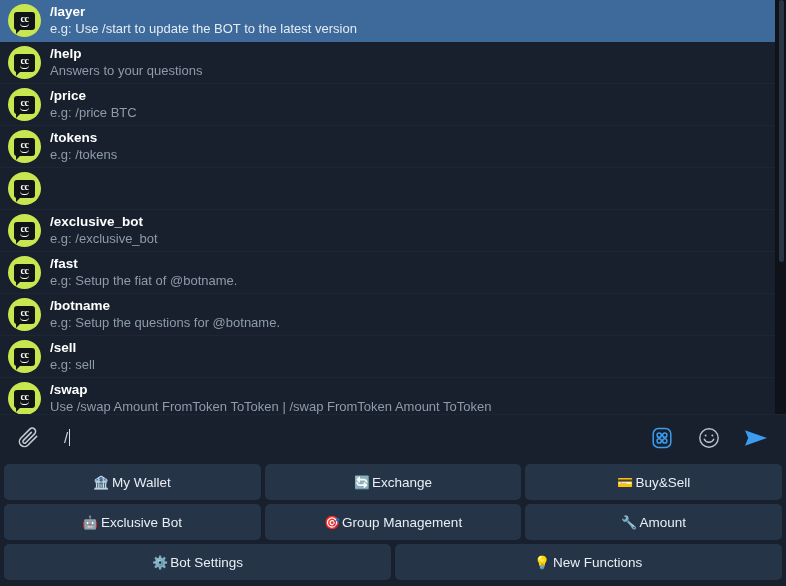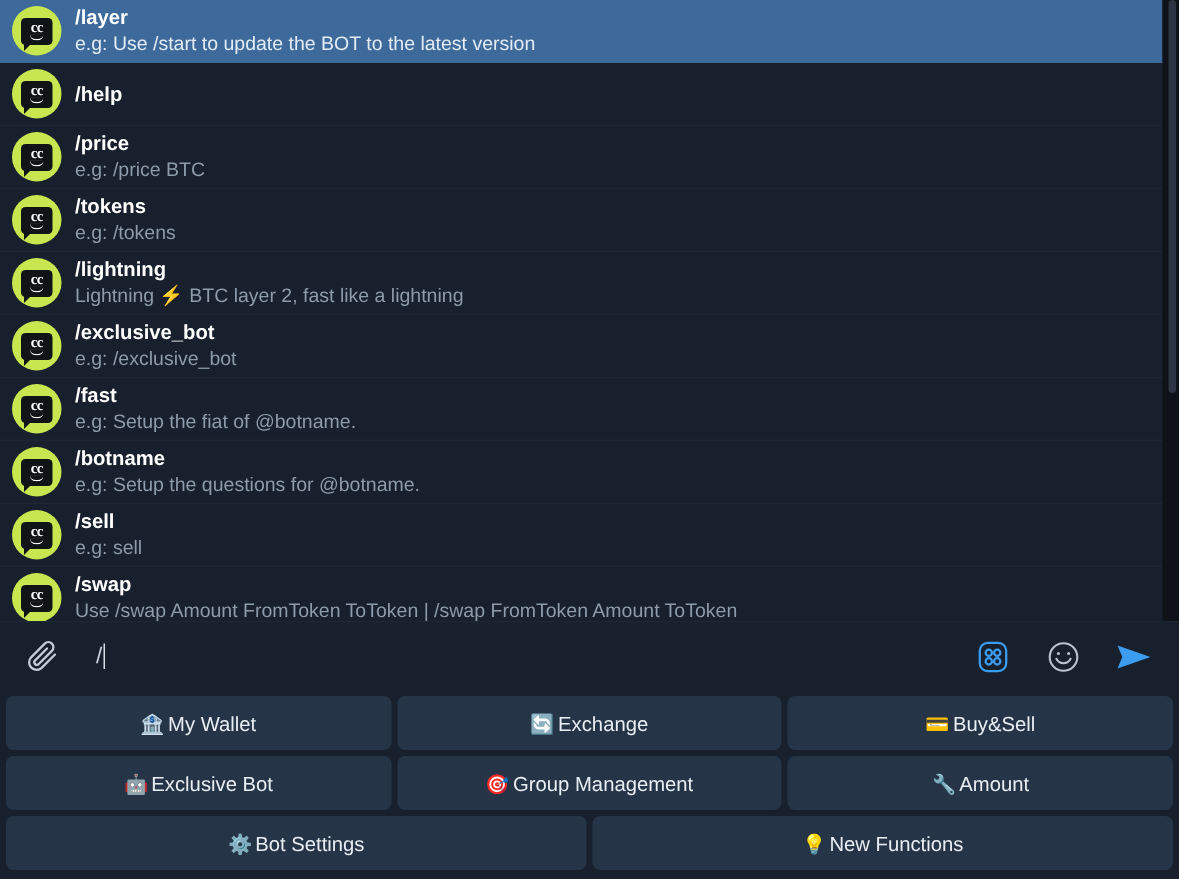--- a/index.html
+++ b/index.html
@@ -181,20 +181,21 @@
       </div>
       <div class="cmd-row">
         <div class="avatar">
           <div class="bubble">
             <span class="cc">cc</span>
             <span class="smile"></span>
           </div>
         </div>
         <div class="cmd-text">
           <div class="cmd-name">/help</div>
+          <div class="cmd-desc">Answers to your questions</div>
         </div>
       </div>
       <div class="cmd-row">
         <div class="avatar">
           <div class="bubble">
             <span class="cc">cc</span>
             <span class="smile"></span>
           </div>
         </div>
         <div class="cmd-text">
@@ -213,24 +214,20 @@
           <div class="cmd-name">/tokens</div>
           <div class="cmd-desc">e.g: /tokens</div>
         </div>
       </div>
       <div class="cmd-row">
         <div class="avatar">
           <div class="bubble">
             <span class="cc">cc</span>
             <span class="smile"></span>
           </div>
-        </div>
-        <div class="cmd-text">
-          <div class="cmd-name">/lightning</div>
-          <div class="cmd-desc">Lightning ⚡ BTC layer 2, fast like a lightning</div>
         </div>
       </div>
       <div class="cmd-row">
         <div class="avatar">
           <div class="bubble">
             <span class="cc">cc</span>
             <span class="smile"></span>
           </div>
         </div>
         <div class="cmd-text">

